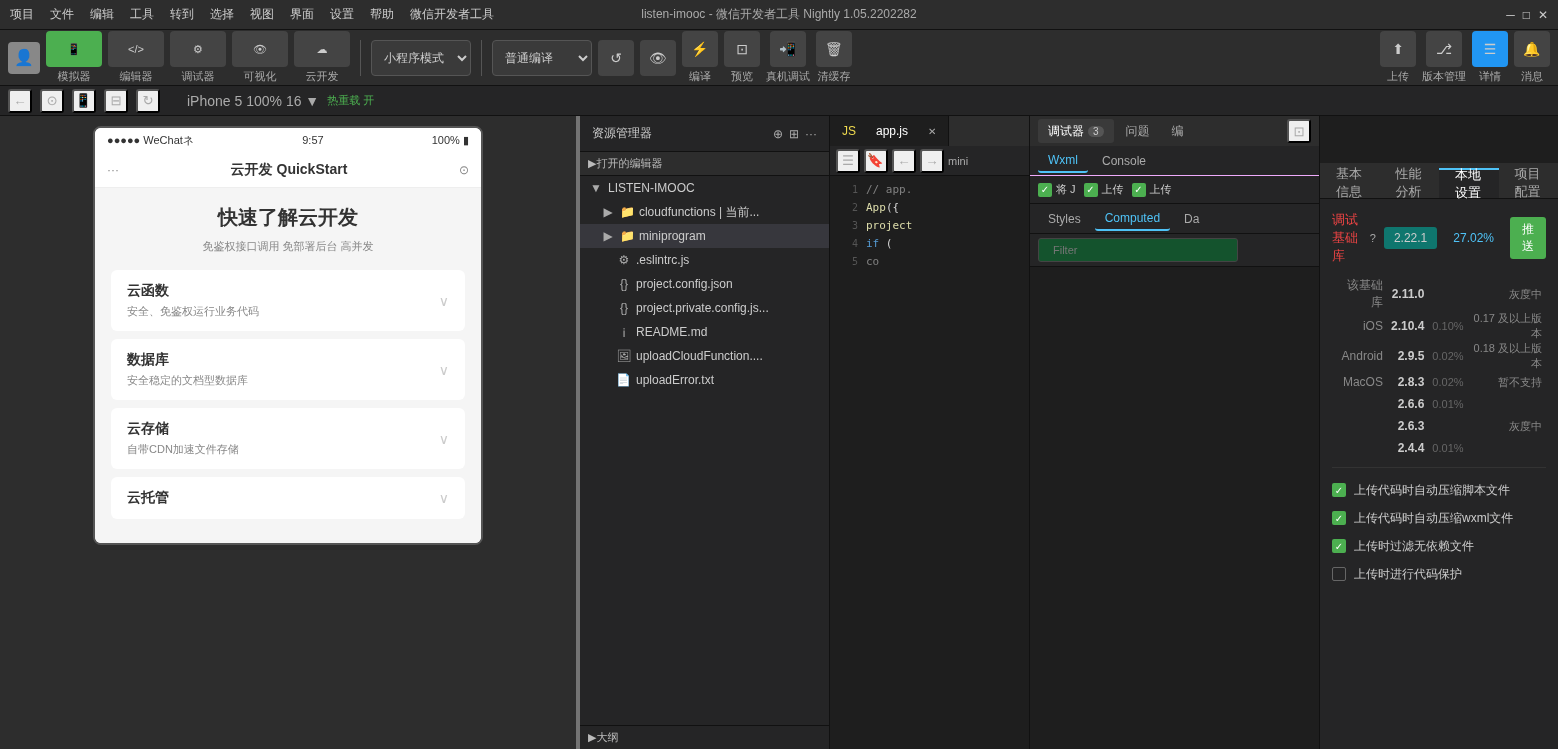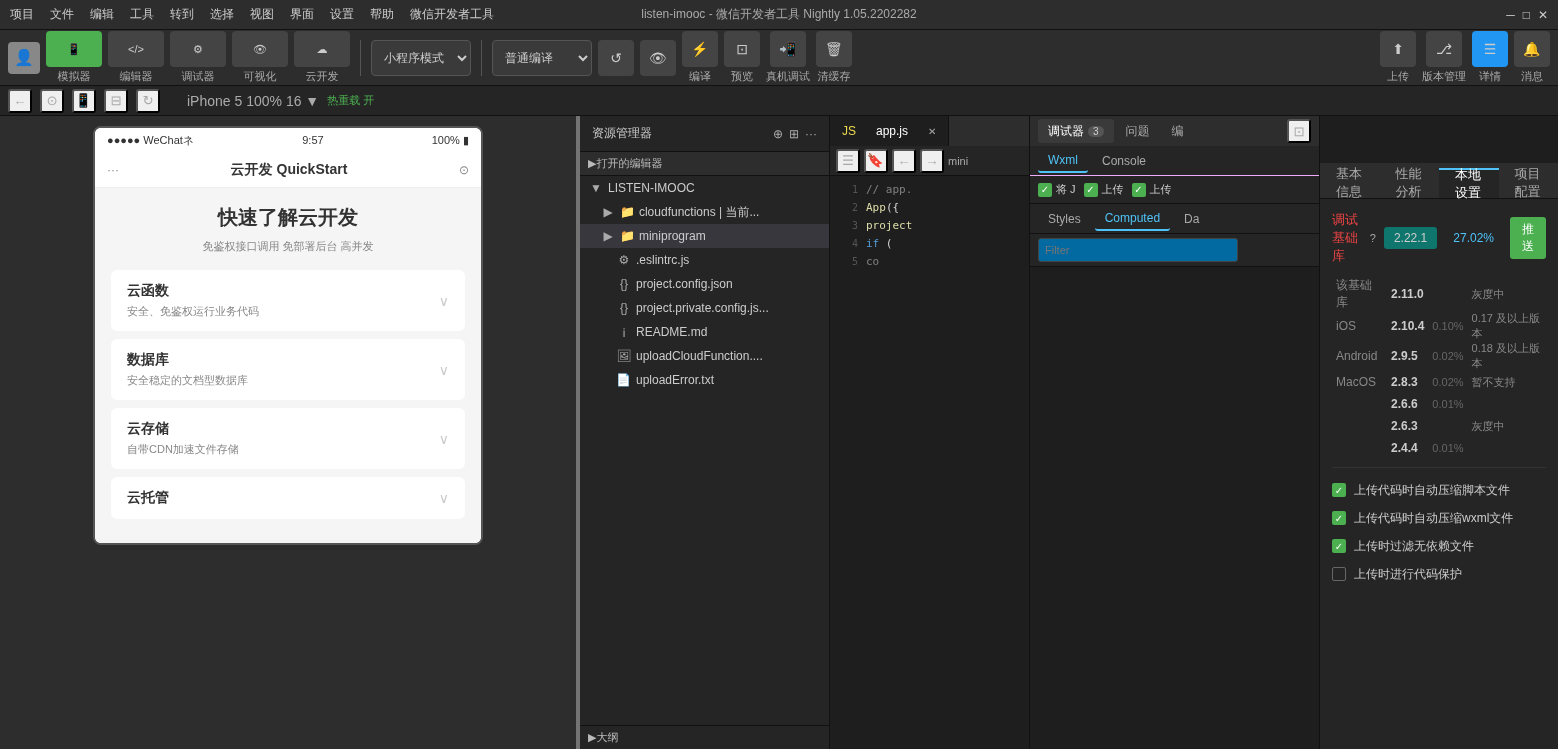--- a/index.html
+++ b/index.html
@@ -387,24 +387,24 @@
       display: flex;
       align-items: center;
       padding: 0 8px;
       gap: 8px;
       border-bottom: 1px solid #111;
       font-size: 11px;
       color: #ccc;
     }
     .devtools-filter {
       height: 24px;
-      background: #0369a1;
+      background: #14532d;
       border: 1px solid #444;
       border-radius: 3px;
-      padding: 0 6px;
+      padding: 0 14px;
       color: #ccc;
       font-size: 11px;
       width: 200px;
     }
     .devtools-body {
       flex: 1;
       background: #1e1e1e;
       overflow: hidden;
     }
 
@@ -470,21 +470,21 @@
     .sdk-push-btn {
       background: #4caf50;
       border: none;
       color: #fff;
       padding: 4px 12px;
       border-radius: 3px;
       cursor: pointer;
       font-size: 12px;
     }
     .version-table { width: 100%; border-collapse: collapse; font-size: 12px; }
-    .version-table tr { height: 22px; }
+    .version-table tr { height: 22px; text-align: right; }
     .version-table td { padding: 0 4px; color: #aaa; }
     .version-table td:first-child { color: #888; }
     .version-table td:nth-child(2) { color: #ccc; font-weight: bold; }
     .version-table td:nth-child(3) { color: #666; font-size: 11px; }
     .version-table td:last-child { color: #888; font-size: 11px; }
 
     .sdk-divider { height: 1px; background: #333; margin: 8px 0; }
 
     .checkbox-row {
       display: flex;

